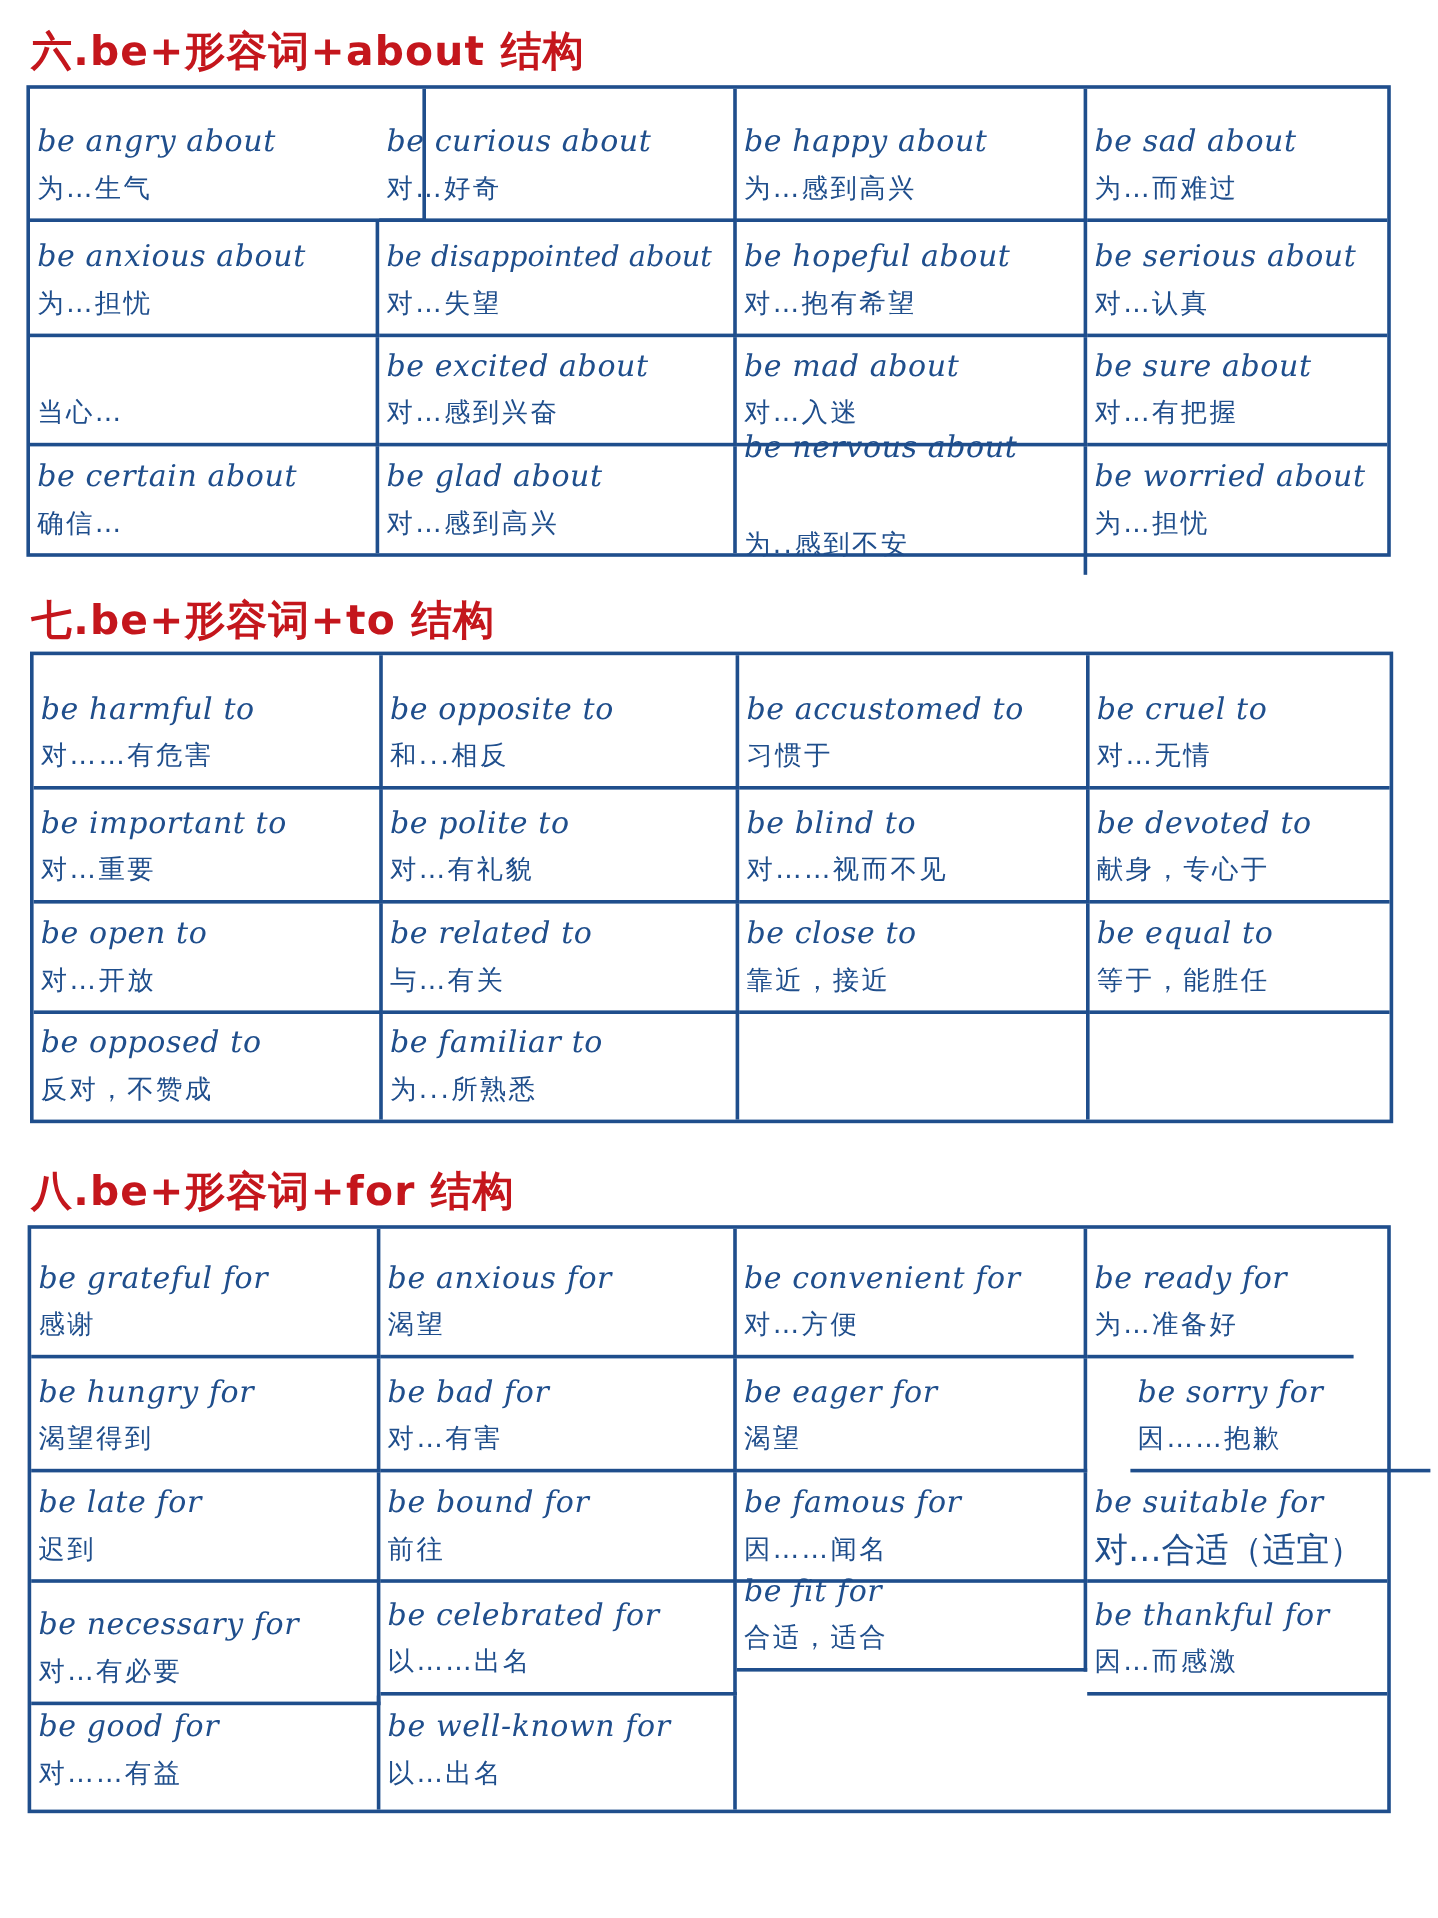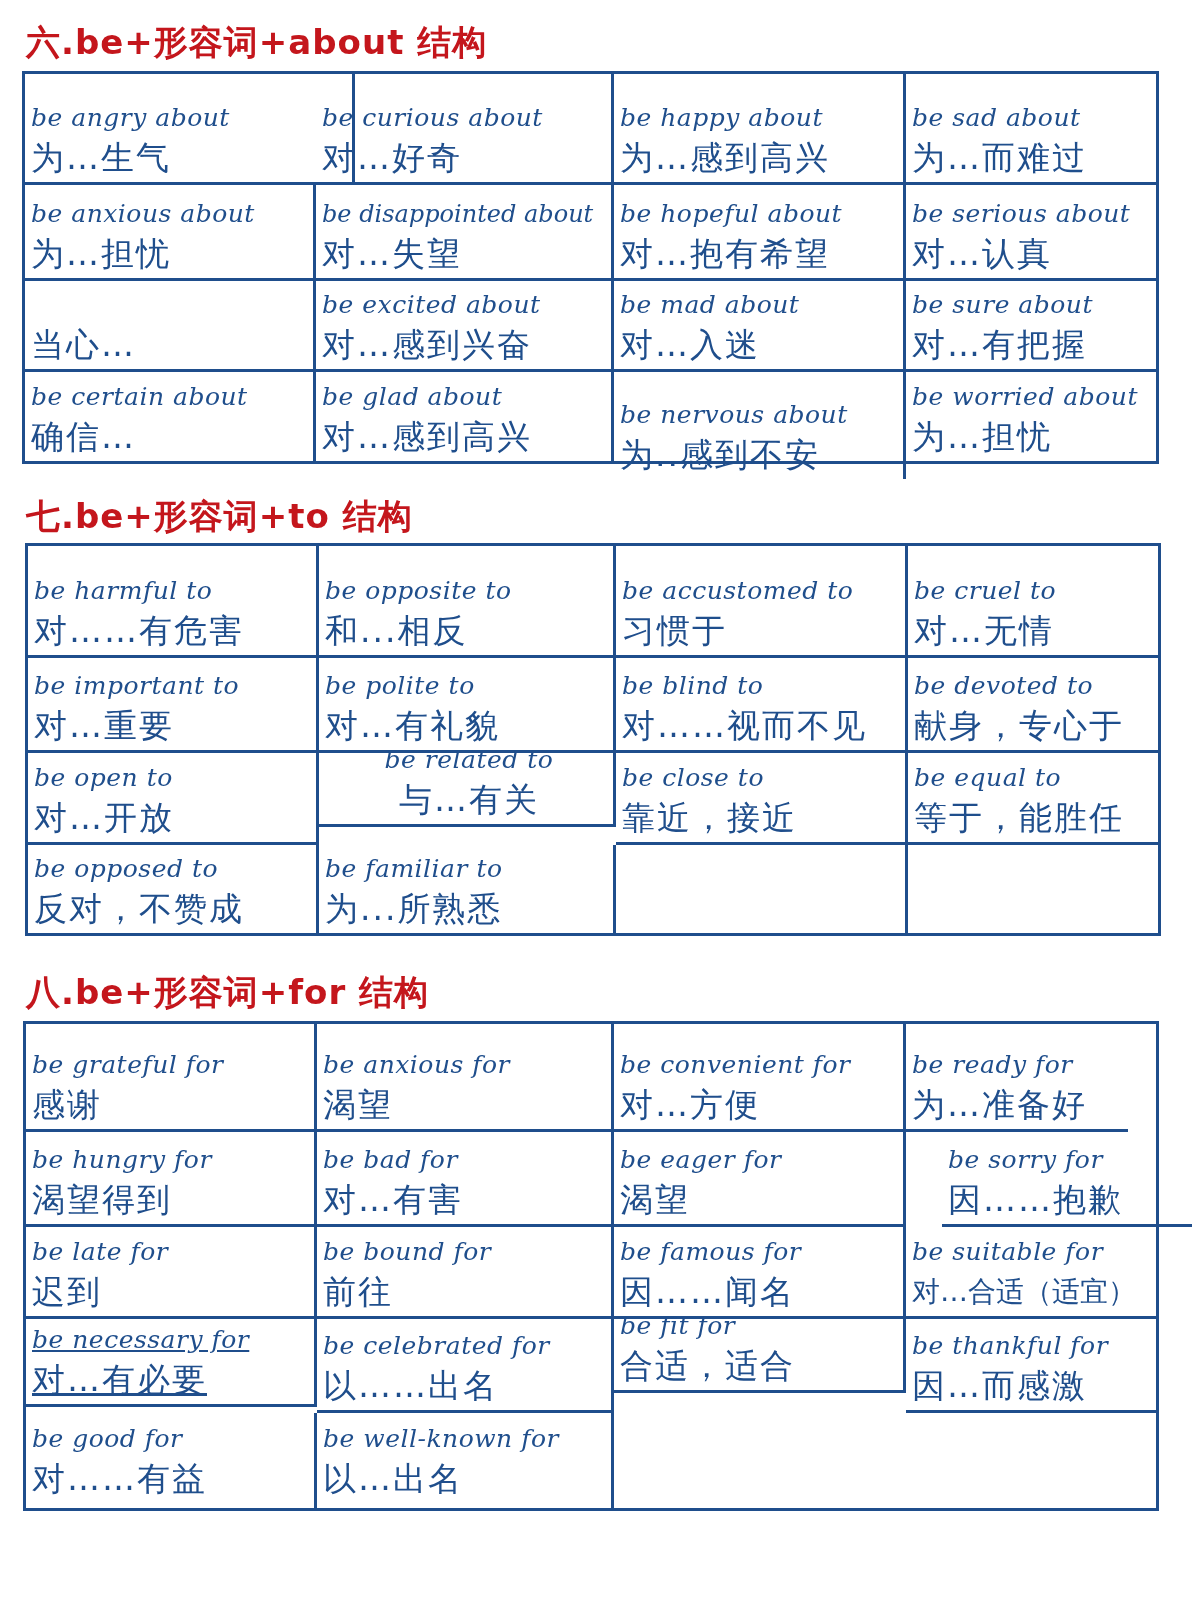--- a/index.html
+++ b/index.html
@@ -9,21 +9,21 @@
          font-weight:bold; letter-spacing:1px; white-space:nowrap;
          font-family: "DejaVu Sans", sans-serif; }
   .grid { position:absolute; border:3px solid #1f4e8c; box-sizing:border-box; }
   .cell { position:absolute; box-sizing:border-box; border-right:3px solid #1f4e8c;
           border-bottom:3px solid #1f4e8c; padding-left:6px; color:#1f4e8c;
           display:flex; flex-direction:column; justify-content:flex-end; padding-bottom:4px; }
   .cell.last-col { border-right:none; }
   .cell.last-row { border-bottom:none; }
   .en { font-family: "DejaVu Serif", "Liberation Serif", serif; font-style:italic;
         font-size:25px; line-height:40px; white-space:nowrap; letter-spacing:0.5px; }
-  .zh { font-family: "DejaVu Sans", sans-serif; font-size:33px; line-height:40px;
+  .zh { font-family: "DejaVu Sans", sans-serif; font-size:22px; line-height:40px;
         white-space:nowrap; letter-spacing:2px; }
 </style>
 </head>
 <body>
 
 <div class="section-title" style="top:20px;">六.be+形容词+about 结构</div>
 <div class="grid" style="left:22px; top:71px; width:1137px; height:393px;">
 
   <div class="cell" style="left:0; top:0; width:330px; height:111px;">
       <span class="en">be angry about</span>
@@ -76,21 +76,21 @@
     </div>
 
   <div class="cell last-row" style="left:0; top:298px; width:291px; height:89px;">
       <span class="en">be certain about</span>
       <span class="zh">确信…</span>
     </div>
   <div class="cell last-row" style="left:291px; top:298px; width:298px; height:89px;">
       <span class="en">be glad about</span>
       <span class="zh">对…感到高兴</span>
     </div>
-  <div class="cell last-row" style="left:589px; top:298px; width:292px; height:107px;">
+  <div class="cell last-row" style="left:589px; top:298px; width:292px; height:107px;gap:42px;">
       <span class="en">be nervous about</span>
       <span class="zh">为..感到不安</span>
     </div>
   <div class="cell last-col last-row" style="left:881px; top:298px; width:250px; height:89px;">
       <span class="en">be worried about</span>
       <span class="zh">为…担忧</span>
     </div>
 </div>
 
 <div class="section-title" style="top:494px;">七.be+形容词+to 结构</div>
@@ -126,21 +126,21 @@
     </div>
   <div class="cell last-col" style="left:880px; top:112px; width:250px; height:95px;">
       <span class="en">be devoted to</span>
       <span class="zh">献身，专心于</span>
     </div>
 
   <div class="cell" style="left:0; top:207px; width:291px; height:92px;">
       <span class="en">be open to</span>
       <span class="zh">对…开放</span>
     </div>
-  <div class="cell" style="left:291px; top:207px; width:297px; height:74px;align-items:center;">
+  <div class="cell" style="left:291px; top:207px; width:297px; height:92px;">
       <span class="en">be related to</span>
       <span class="zh">与…有关</span>
     </div>
   <div class="cell" style="left:588px; top:207px; width:292px; height:92px;">
       <span class="en">be close to</span>
       <span class="zh">靠近，接近</span>
     </div>
   <div class="cell last-col" style="left:880px; top:207px; width:250px; height:92px;">
       <span class="en">be equal to</span>
       <span class="zh">等于，能胜任</span>
@@ -204,21 +204,21 @@
     </div>
   <div class="cell" style="left:588px; top:203px; width:292px; height:92px;">
       <span class="en">be famous for</span>
       <span class="zh">因……闻名</span>
     </div>
   <div class="cell last-col" style="left:880px; top:203px; width:250px; height:92px;">
       <span class="en">be suitable for</span>
       <span class="zh" style="letter-spacing:0;font-size:28px;">对…合适（适宜）</span>
     </div>
 
-  <div class="cell" style="left:0; top:295px; width:291px; height:88px;text-decoration:underline;">
+  <div class="cell" style="left:0; top:295px; width:291px; height:102px;">
       <span class="en">be necessary for</span>
       <span class="zh">对…有必要</span>
     </div>
   <div class="cell" style="left:291px; top:295px; width:297px; height:94px;">
       <span class="en">be celebrated for</span>
       <span class="zh">以……出名</span>
     </div>
   <div class="cell" style="left:588px; top:295px; width:292px; height:74px;">
       <span class="en">be fit for</span>
       <span class="zh">合适，适合</span>

